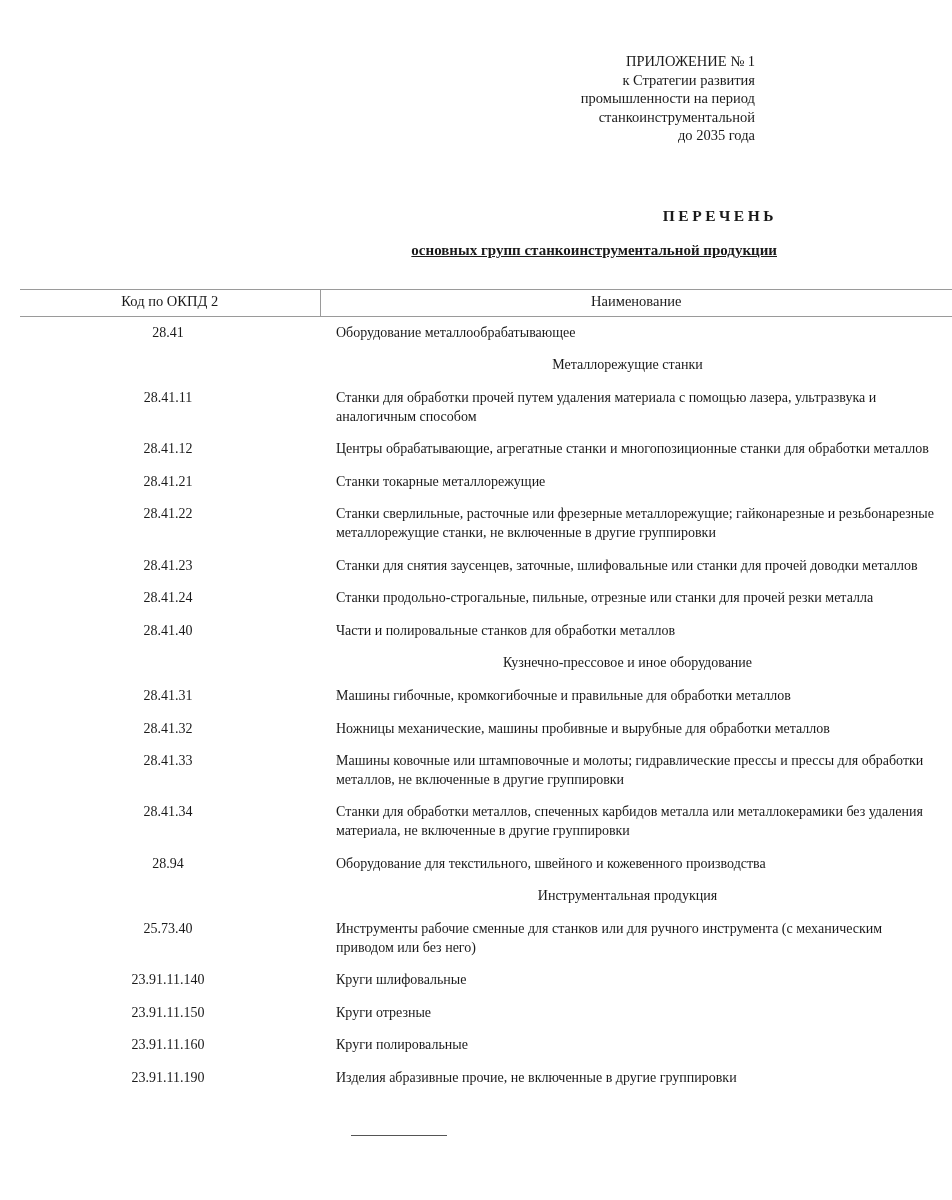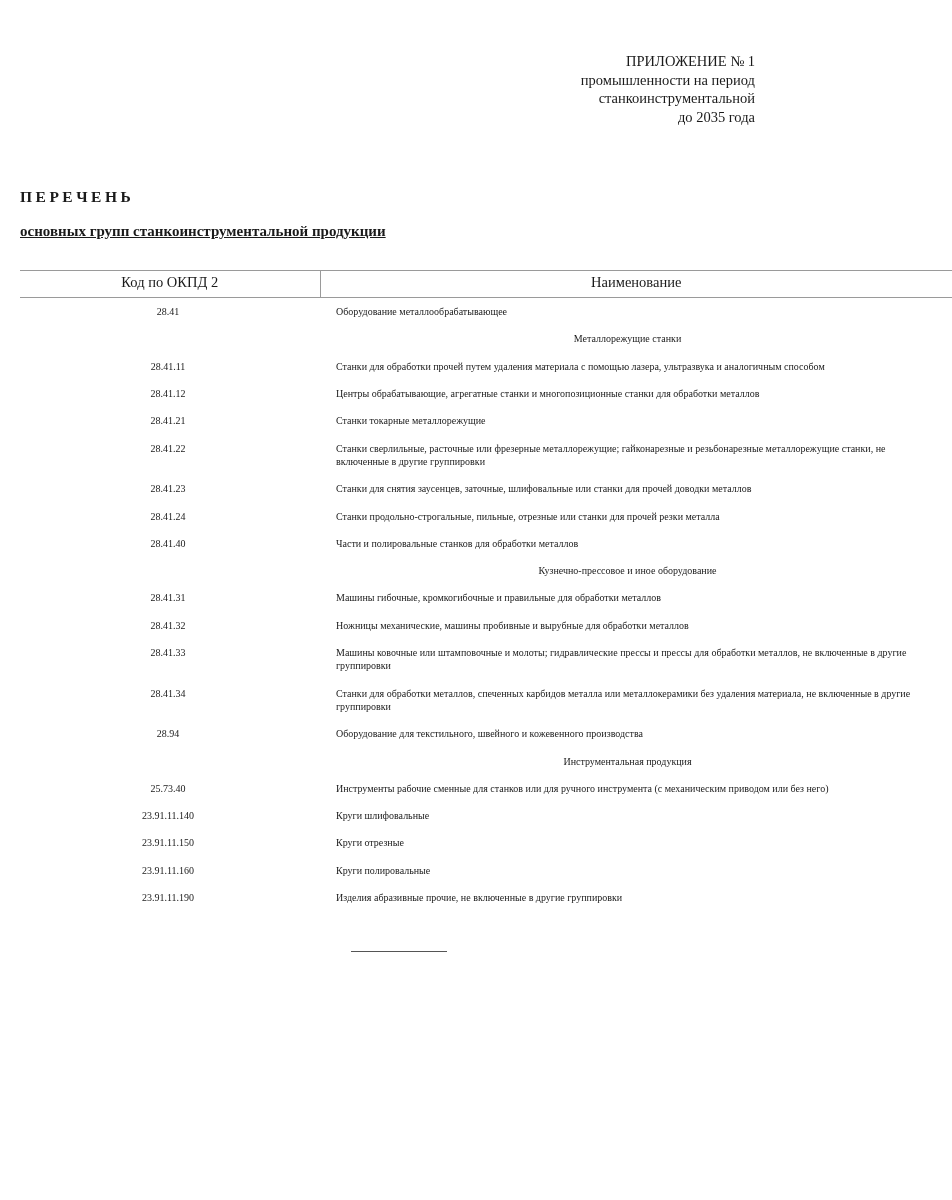--- a/index.html
+++ b/index.html
@@ -25,21 +25,21 @@
     font-size: 14.5px;
     line-height: 1.28;
     margin-right: 22px;
     margin-top: 4px;
   }
   .header-block div {
     white-space: nowrap;
   }
   .title-area {
     margin-top: 62px;
-    text-align: left;
+    text-align: right;
   }
   .doc-title {
     font-size: 15.5px;
     font-weight: bold;
     letter-spacing: 3.5px;
   }
   .doc-subtitle {
     font-size: 15px;
     font-weight: bold;
     margin-top: 17px;
@@ -60,21 +60,21 @@
     border-top: 1px solid #9a9a9a;
     border-bottom: 1px solid #9a9a9a;
     text-align: center;
     vertical-align: middle;
     margin-top: 25px;
   }
   table.listing thead th.th-code {
     border-right: 1px solid #9a9a9a;
   }
   table.listing tbody td {
-    font-size: 10px;
+    font-size: 14px;
     line-height: 1.33;
     padding: 7px 0 7px 0;
     vertical-align: top;
   }
   table.listing tbody td.code {
     text-align: center;
     padding-right: 4px;
   }
   table.listing tbody td.name {
     padding-left: 16px;
@@ -93,20 +93,21 @@
     border-top: 1px solid #555;
   }
 </style>
 </head>
 <body>
 
 <div class="page">
 
   <div class="header-block">
     <div>ПРИЛОЖЕНИЕ № 1</div>
+    <div>к Стратегии развития</div>
     <div>промышленности на период</div>
     <div>станкоинструментальной</div>
     <div>до 2035 года</div>
   </div>
 
   <div class="title-area">
     <div class="doc-title">ПЕРЕЧЕНЬ</div>
     <div class="doc-subtitle">основных групп станкоинструментальной продукции</div>
   </div>
 

